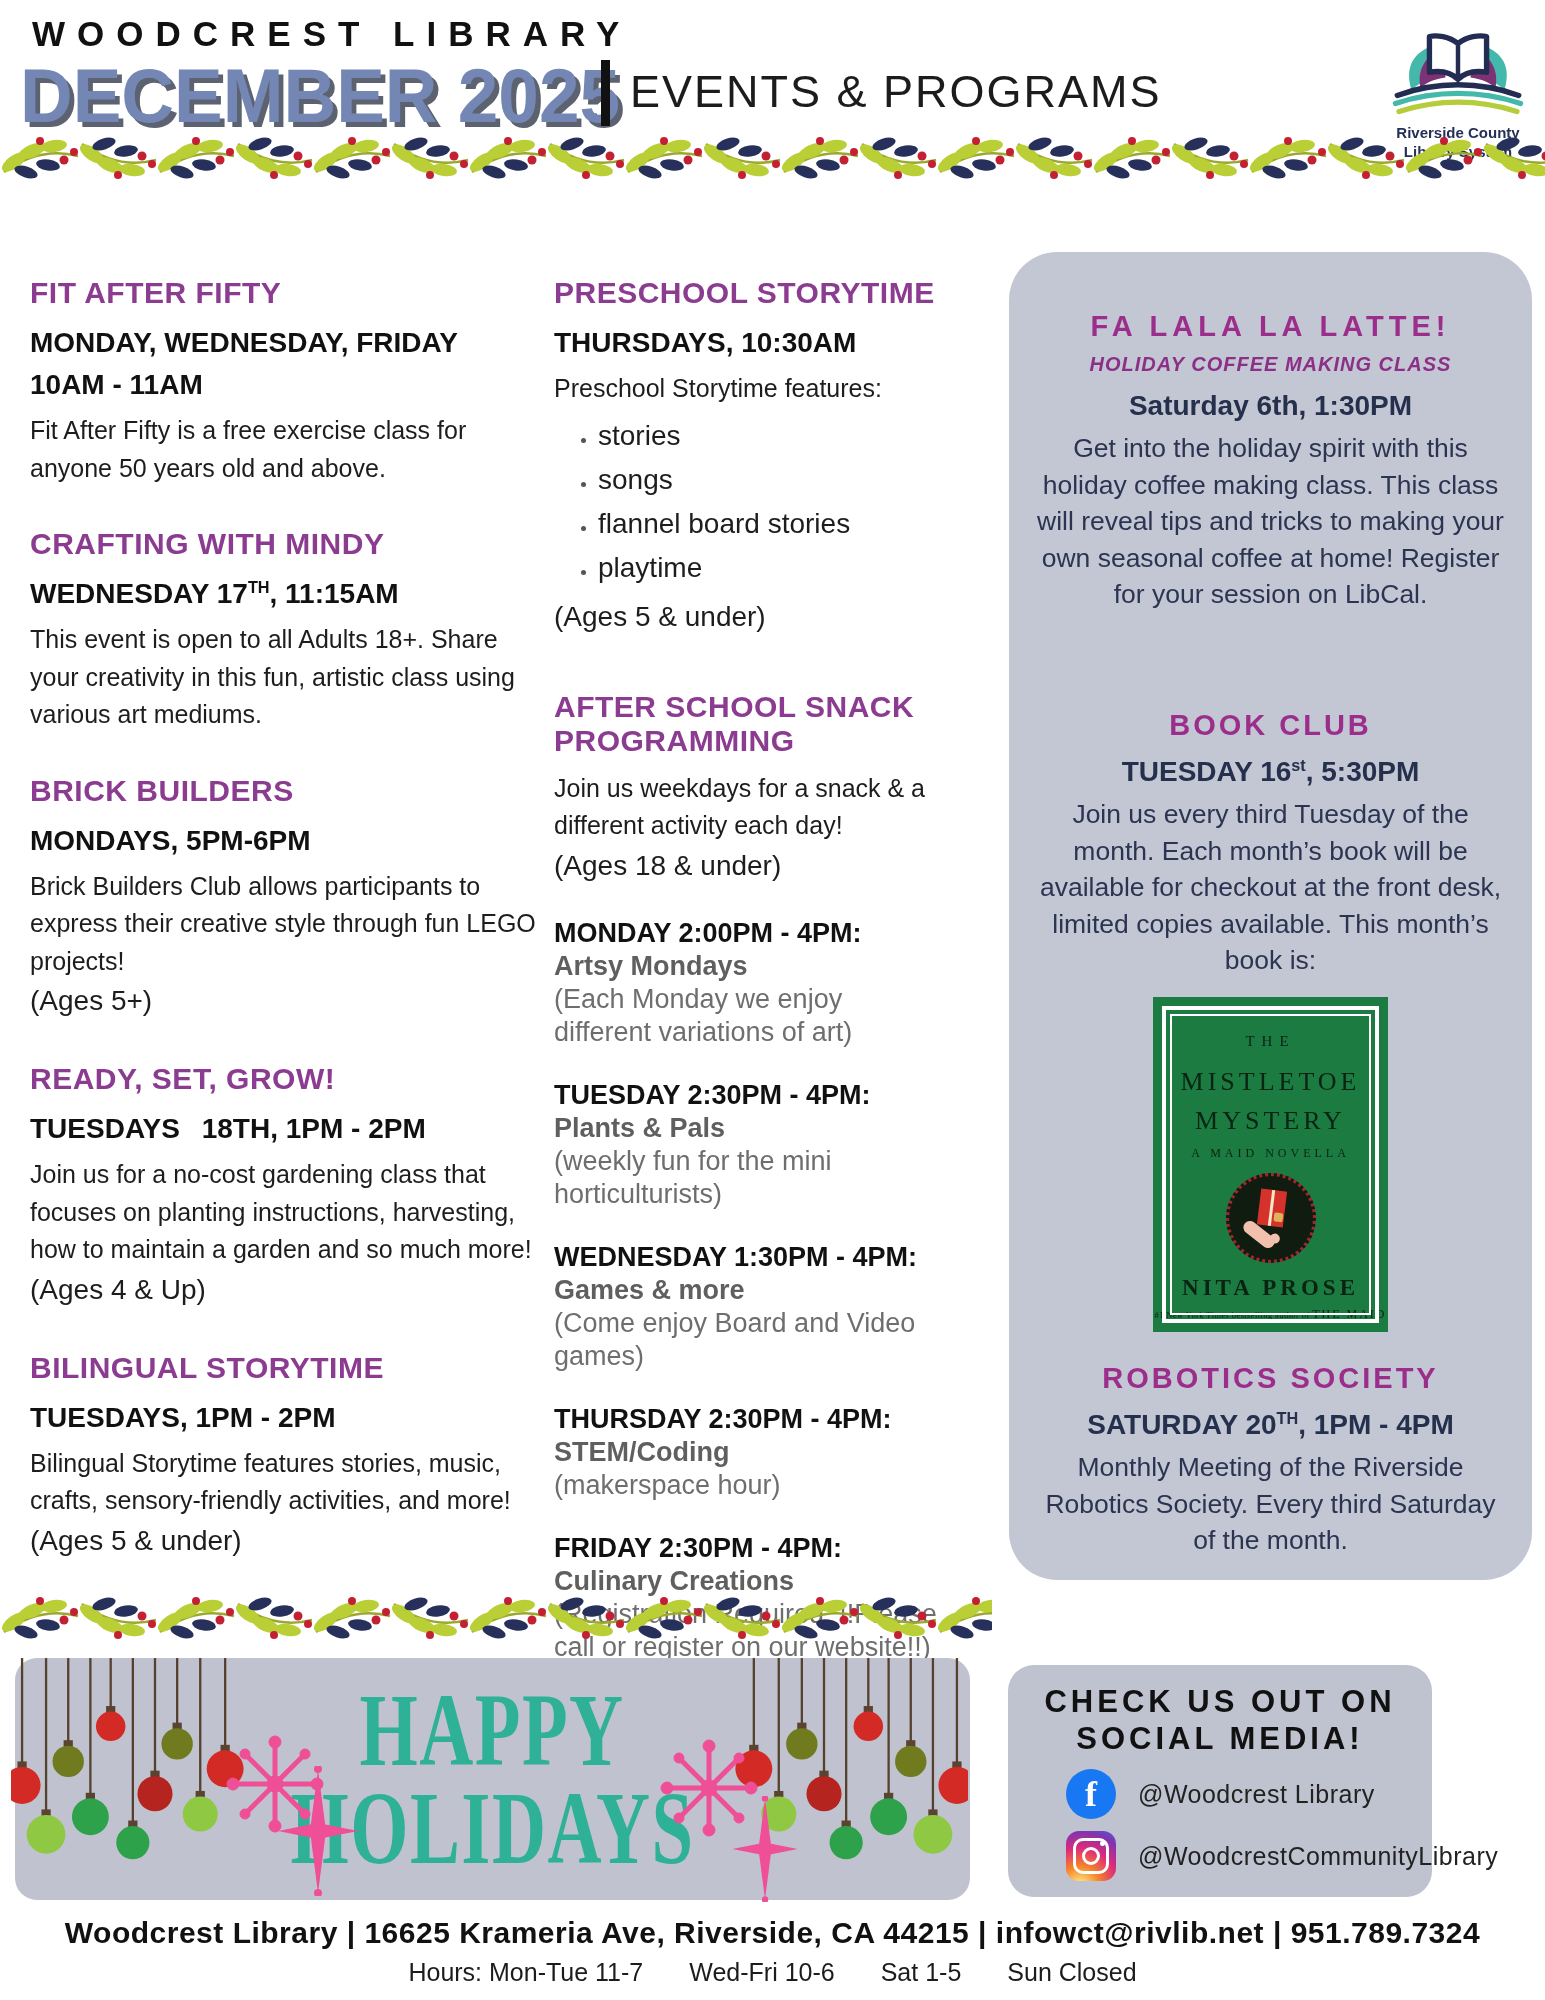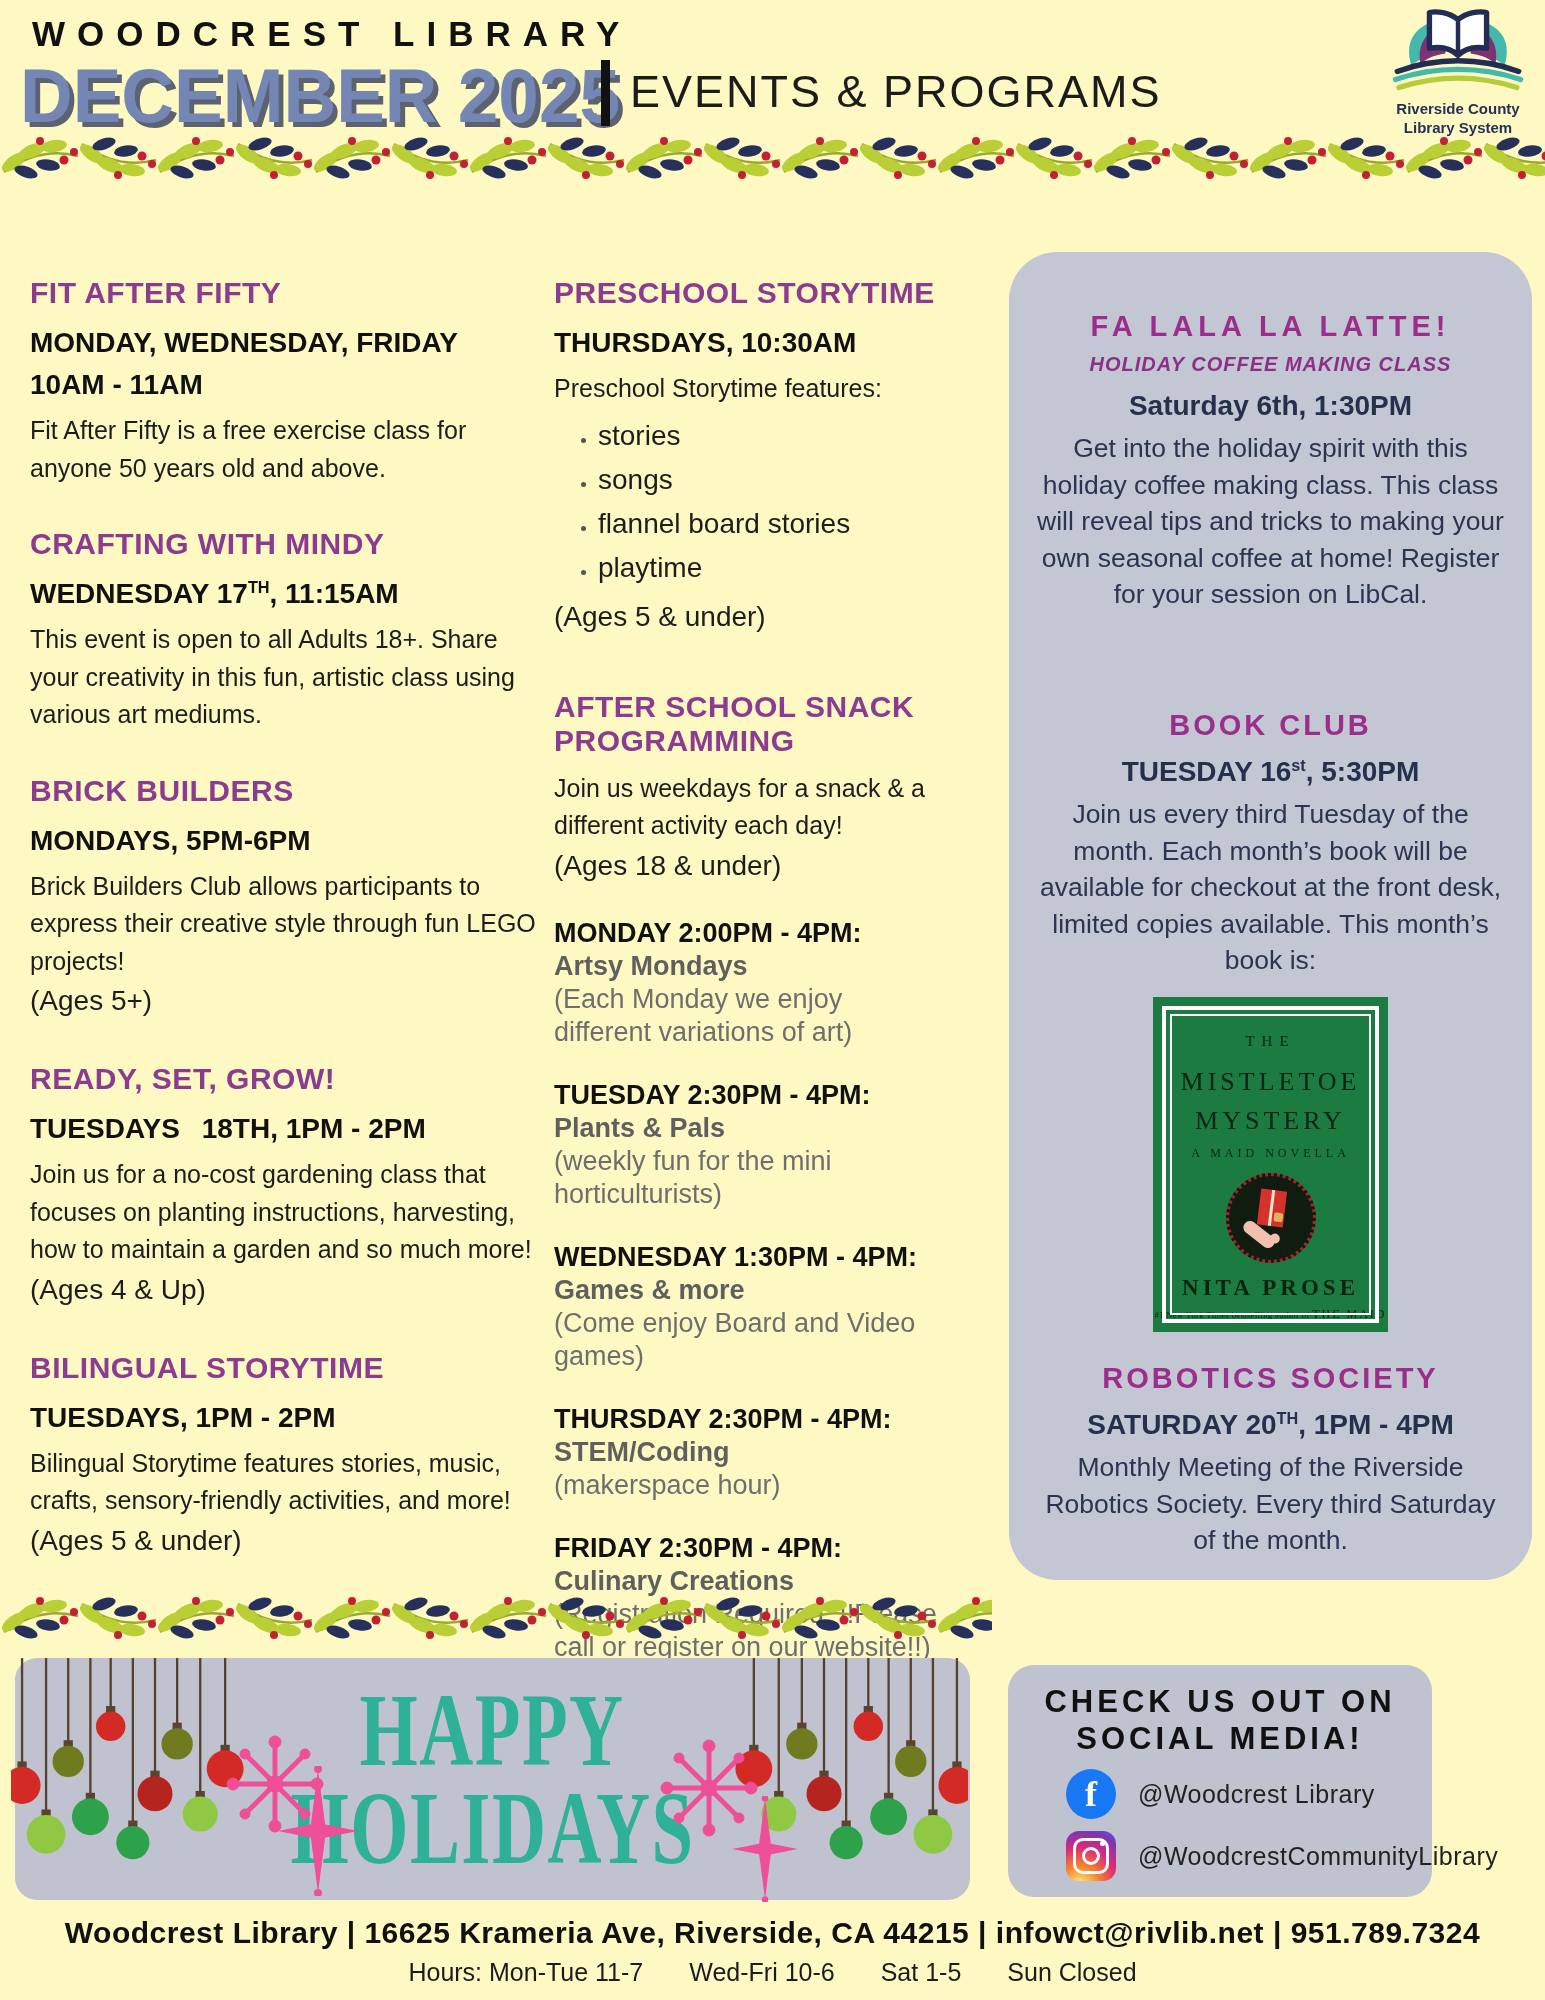--- a/index.html
+++ b/index.html
@@ -1,28 +1,28 @@
 <!DOCTYPE html>
 <html><head>
 <meta charset="utf-8">
 <style>
   html,body{margin:0;padding:0;background:#e8e8e8;}
-  .page{position:relative;width:1545px;height:2000px;background:#fef9c3;overflow:hidden;
+  .page{position:relative;width:1545px;height:2000px;background:#ffffff;overflow:hidden;
         font-family:"Liberation Sans",sans-serif;color:#1d1d1d;}
 
   
   .hdr-library{position:absolute;left:32px;top:14px;font-size:35px;font-weight:800;
                letter-spacing:12px;color:#111;}
   .hdr-month{position:absolute;left:20px;top:52px;font-size:76px;font-weight:800;
              letter-spacing:0px;color:#7487b4;text-shadow:5px 5px 0 #5c6270;
              transform:scaleX(.96);transform-origin:left;}
   .hdr-divider{position:absolute;left:601px;top:60px;width:9px;height:66px;background:#111;}
   .hdr-subtitle{position:absolute;left:630px;top:66px;font-size:45px;font-weight:400;
                 letter-spacing:2px;color:#1c1c1c;}
-  .logo{position:absolute;left:1376px;top:0;width:164px;text-align:center;}
+  .logo{position:absolute;left:1376px;top:24px;width:164px;text-align:center;}
   .logo svg{display:block;margin:0 auto;}
   .logo-text{font-size:15px;line-height:1.25;color:#253057;font-weight:600;}
 
   
   .garland-top{position:absolute;left:0;top:132px;}
   .garland-bottom{position:absolute;left:0;top:1592px;}
 
   
   .cols{position:absolute;left:30px;top:252px;width:1502px;display:flex;}
   .col-left{width:508px;margin-top:24px;}

